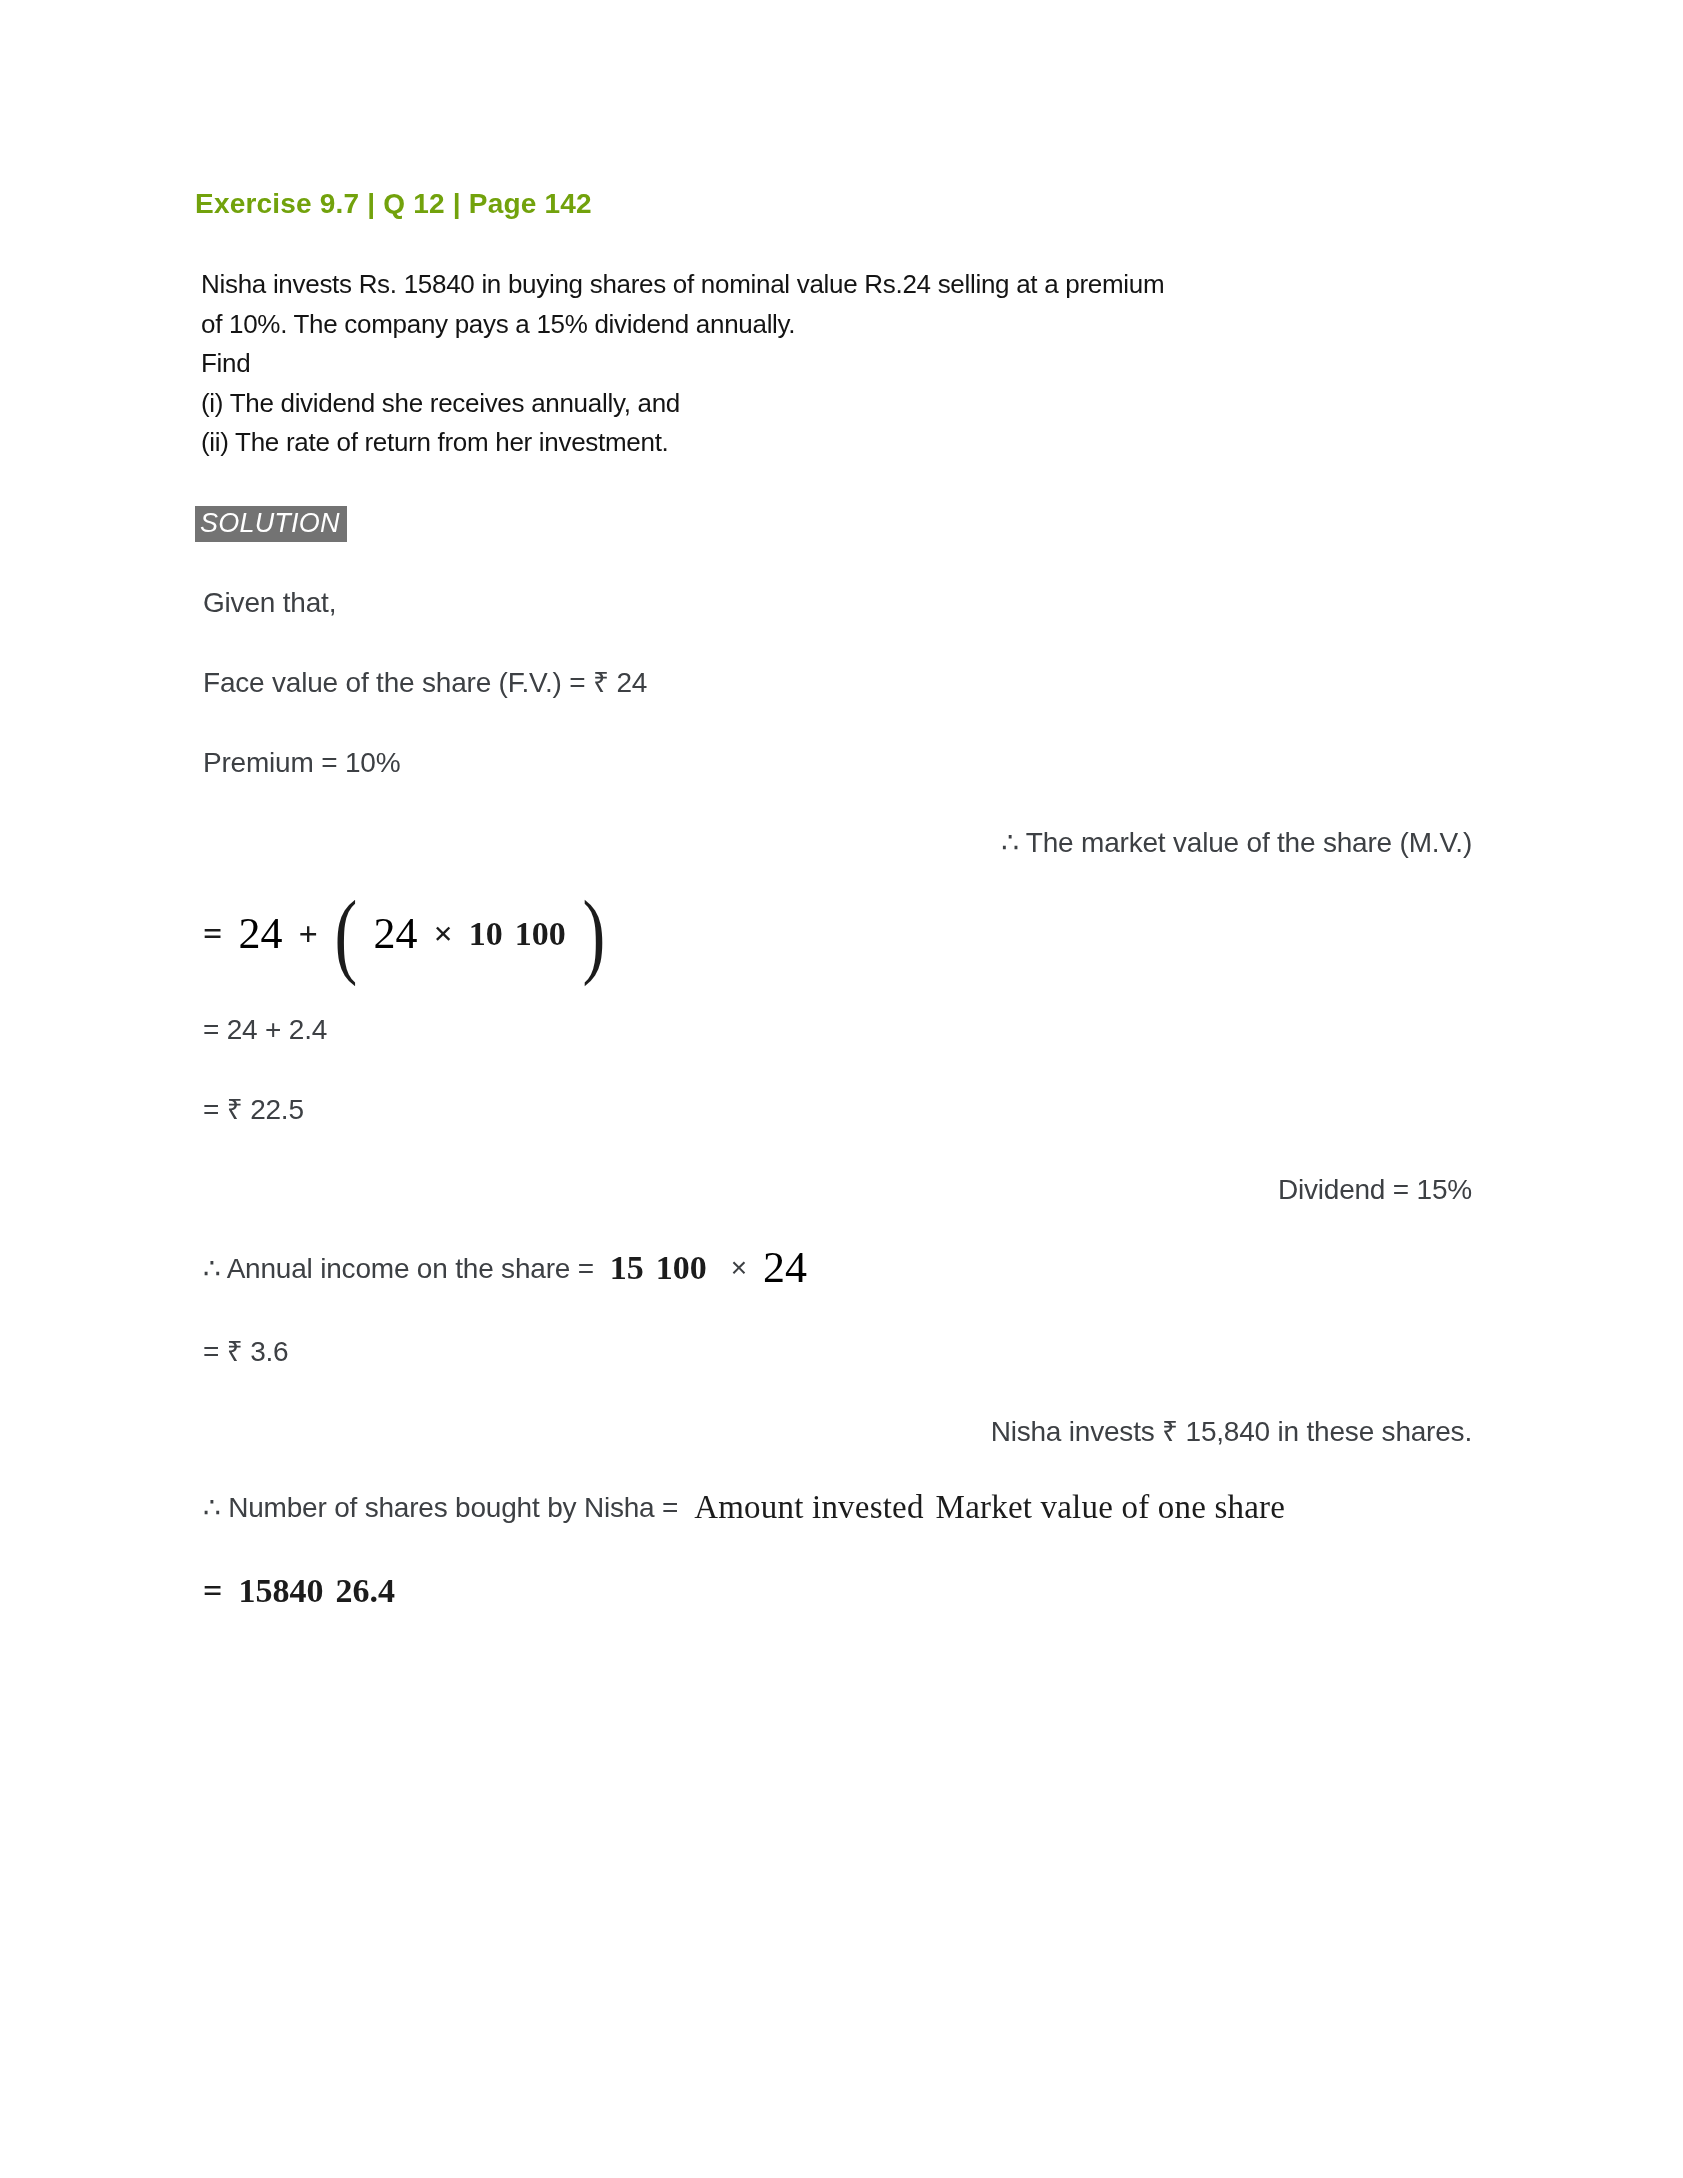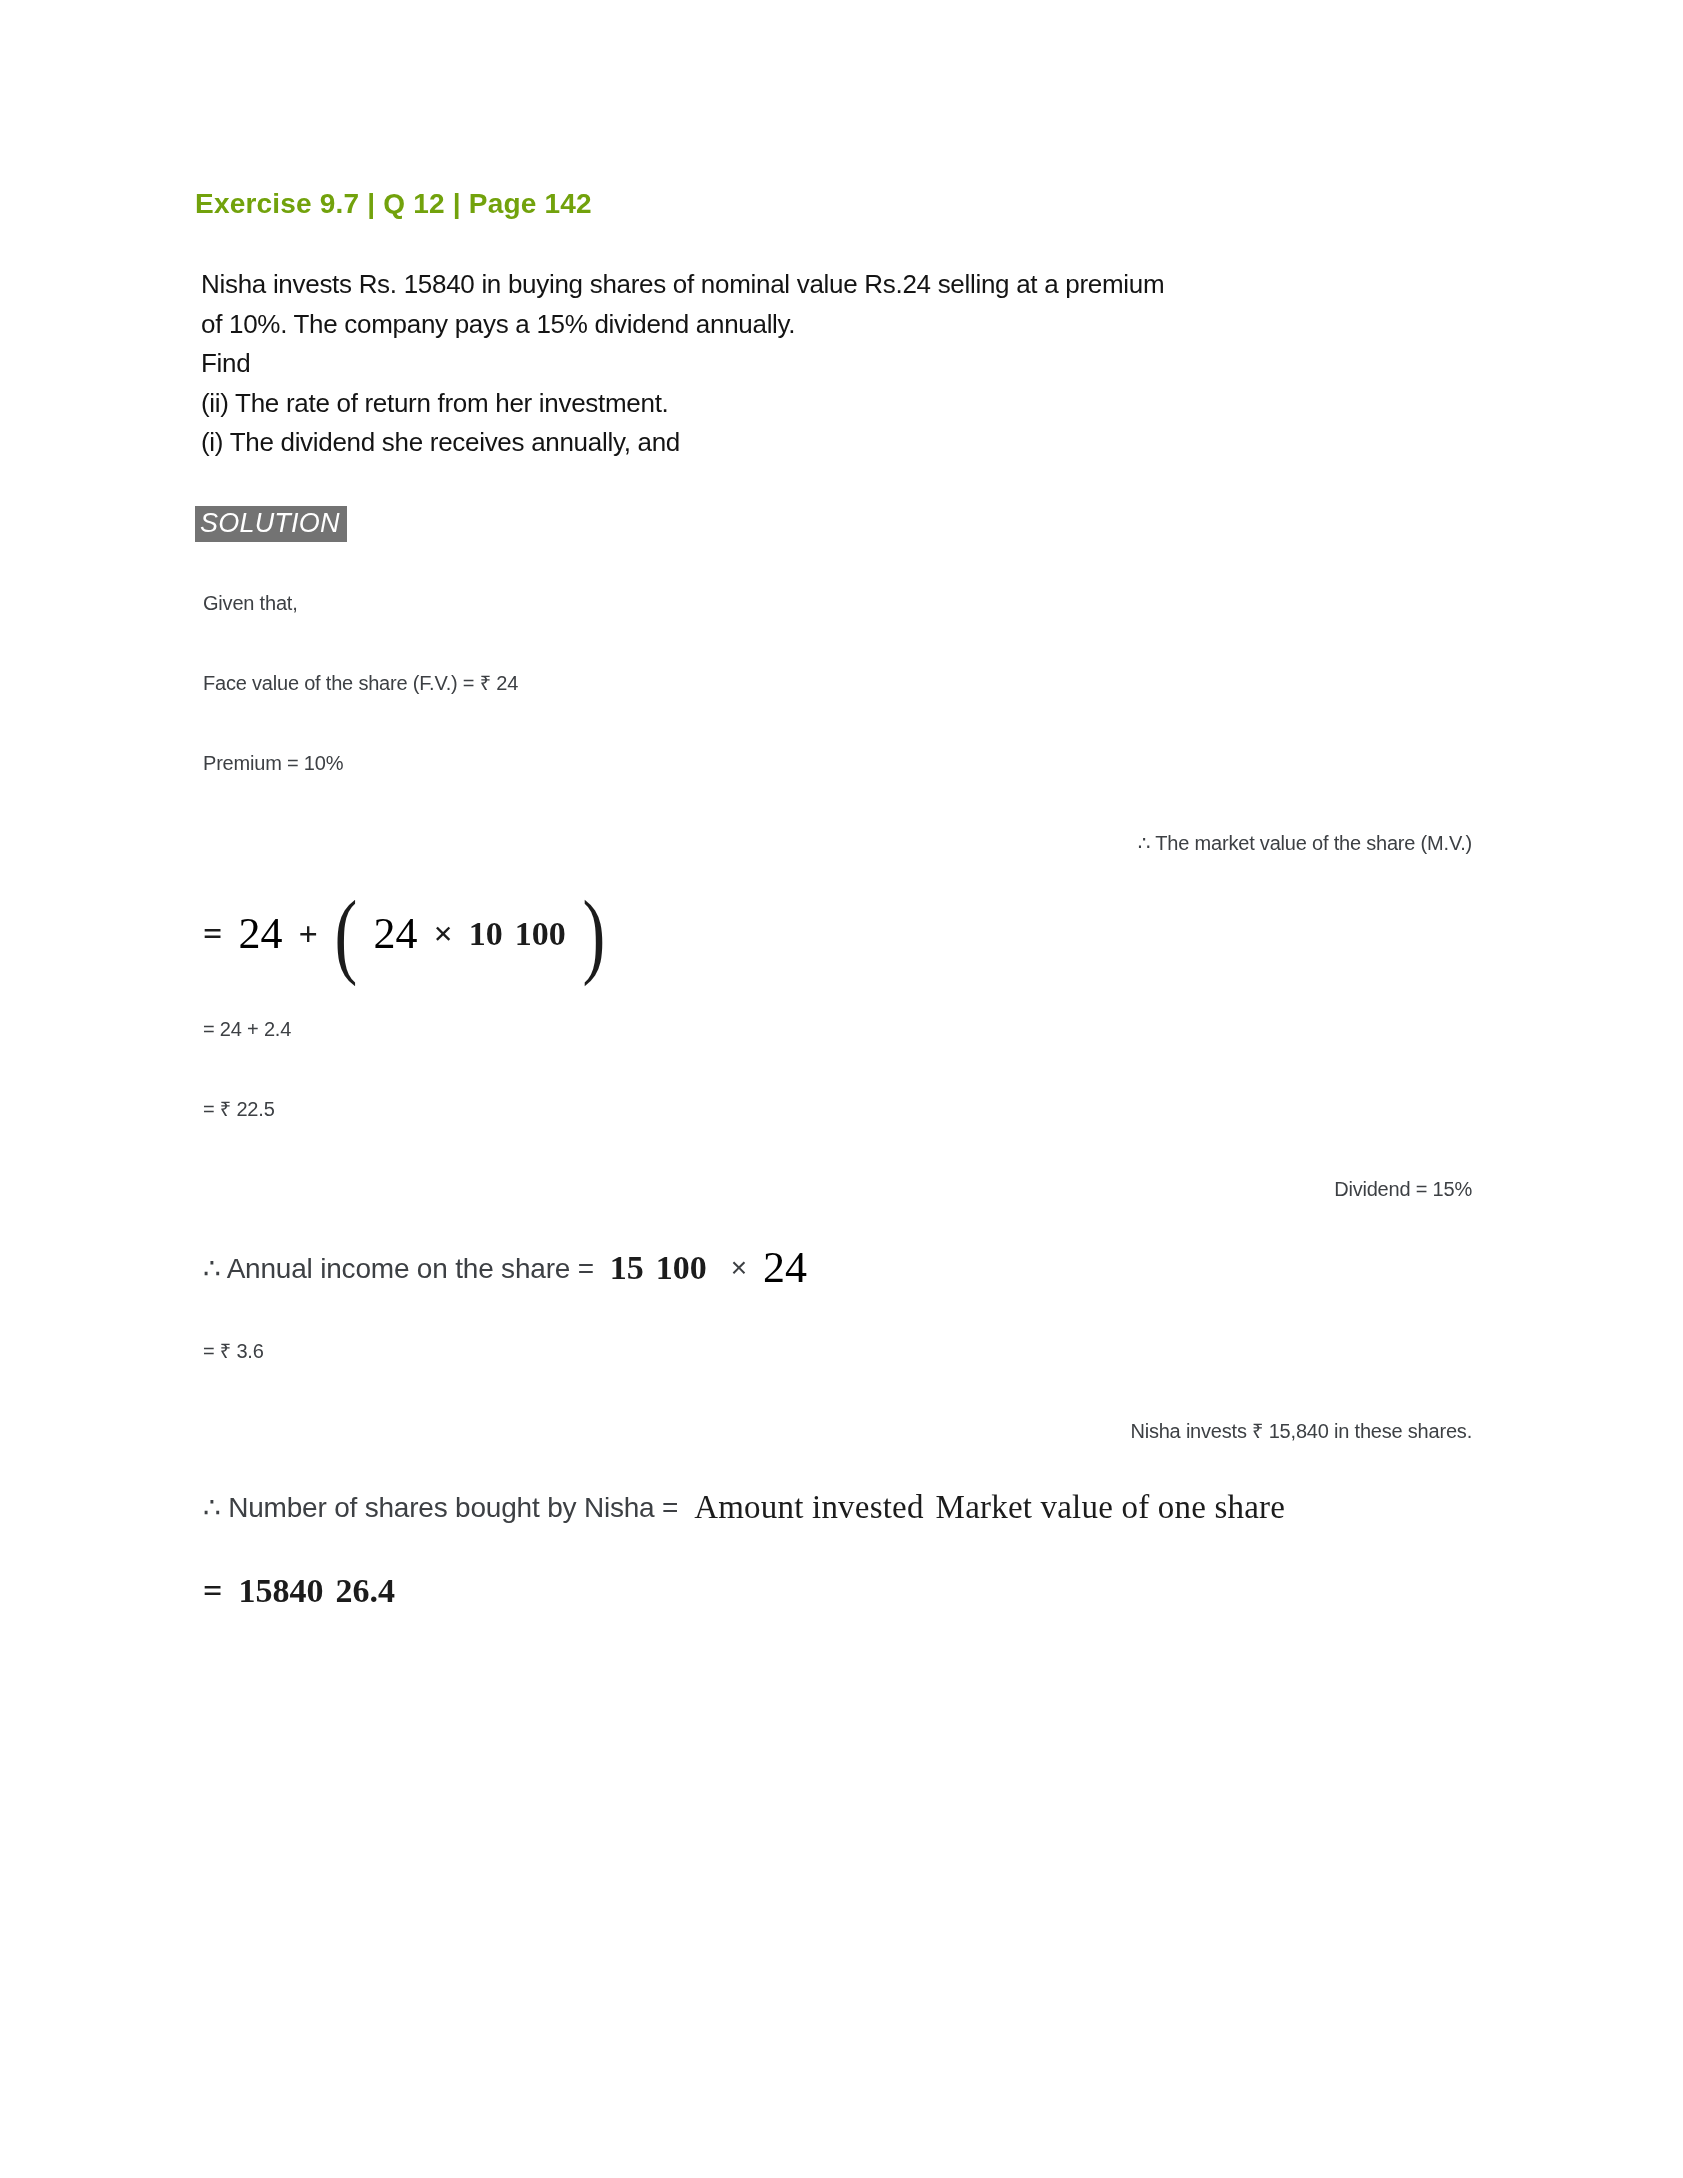--- a/index.html
+++ b/index.html
@@ -67,21 +67,21 @@
     line-height: 1.05;
     letter-spacing: 0.2px;
   }
 
   
   .sol {
     color: #3b3b3b;
     font-family: "Liberation Sans", sans-serif;
   }
   .sol-line {
-    font-size: 20px;
+    font-size: 28px;
     color: #3d4044;
     line-height: 1.2;
     margin: 0 0 46px 0;
     padding-left: 8px;
     letter-spacing: -0.2px;
     display: flex;
     align-items: center;
     min-height: 34px;
     flex-wrap: nowrap;
   }
@@ -161,22 +161,22 @@
 
 <div class="page">
   <div class="content">
 
     <div class="exercise-heading">Exercise 9.7 | Q 12 | Page 142</div>
 
     <div class="question">
       <p>Nisha invests Rs. 15840 in buying shares of nominal value Rs.24 selling at a premium</p>
       <p>of 10%. The company pays a 15% dividend annually.</p>
       <p>Find</p>
+      <p>(i)  The dividend she receives annually, and</p>
       <p>(ii) The rate of return from her investment.</p>
-      <p>(i)  The dividend she receives annually, and</p>
     </div>
 
     <div class="solution-label-wrap">
       <span class="solution-label">SOLUTION</span>
     </div>
 
     <div class="sol">
 
       <div class="sol-line">
         <span class="txt">Given that,</span>

